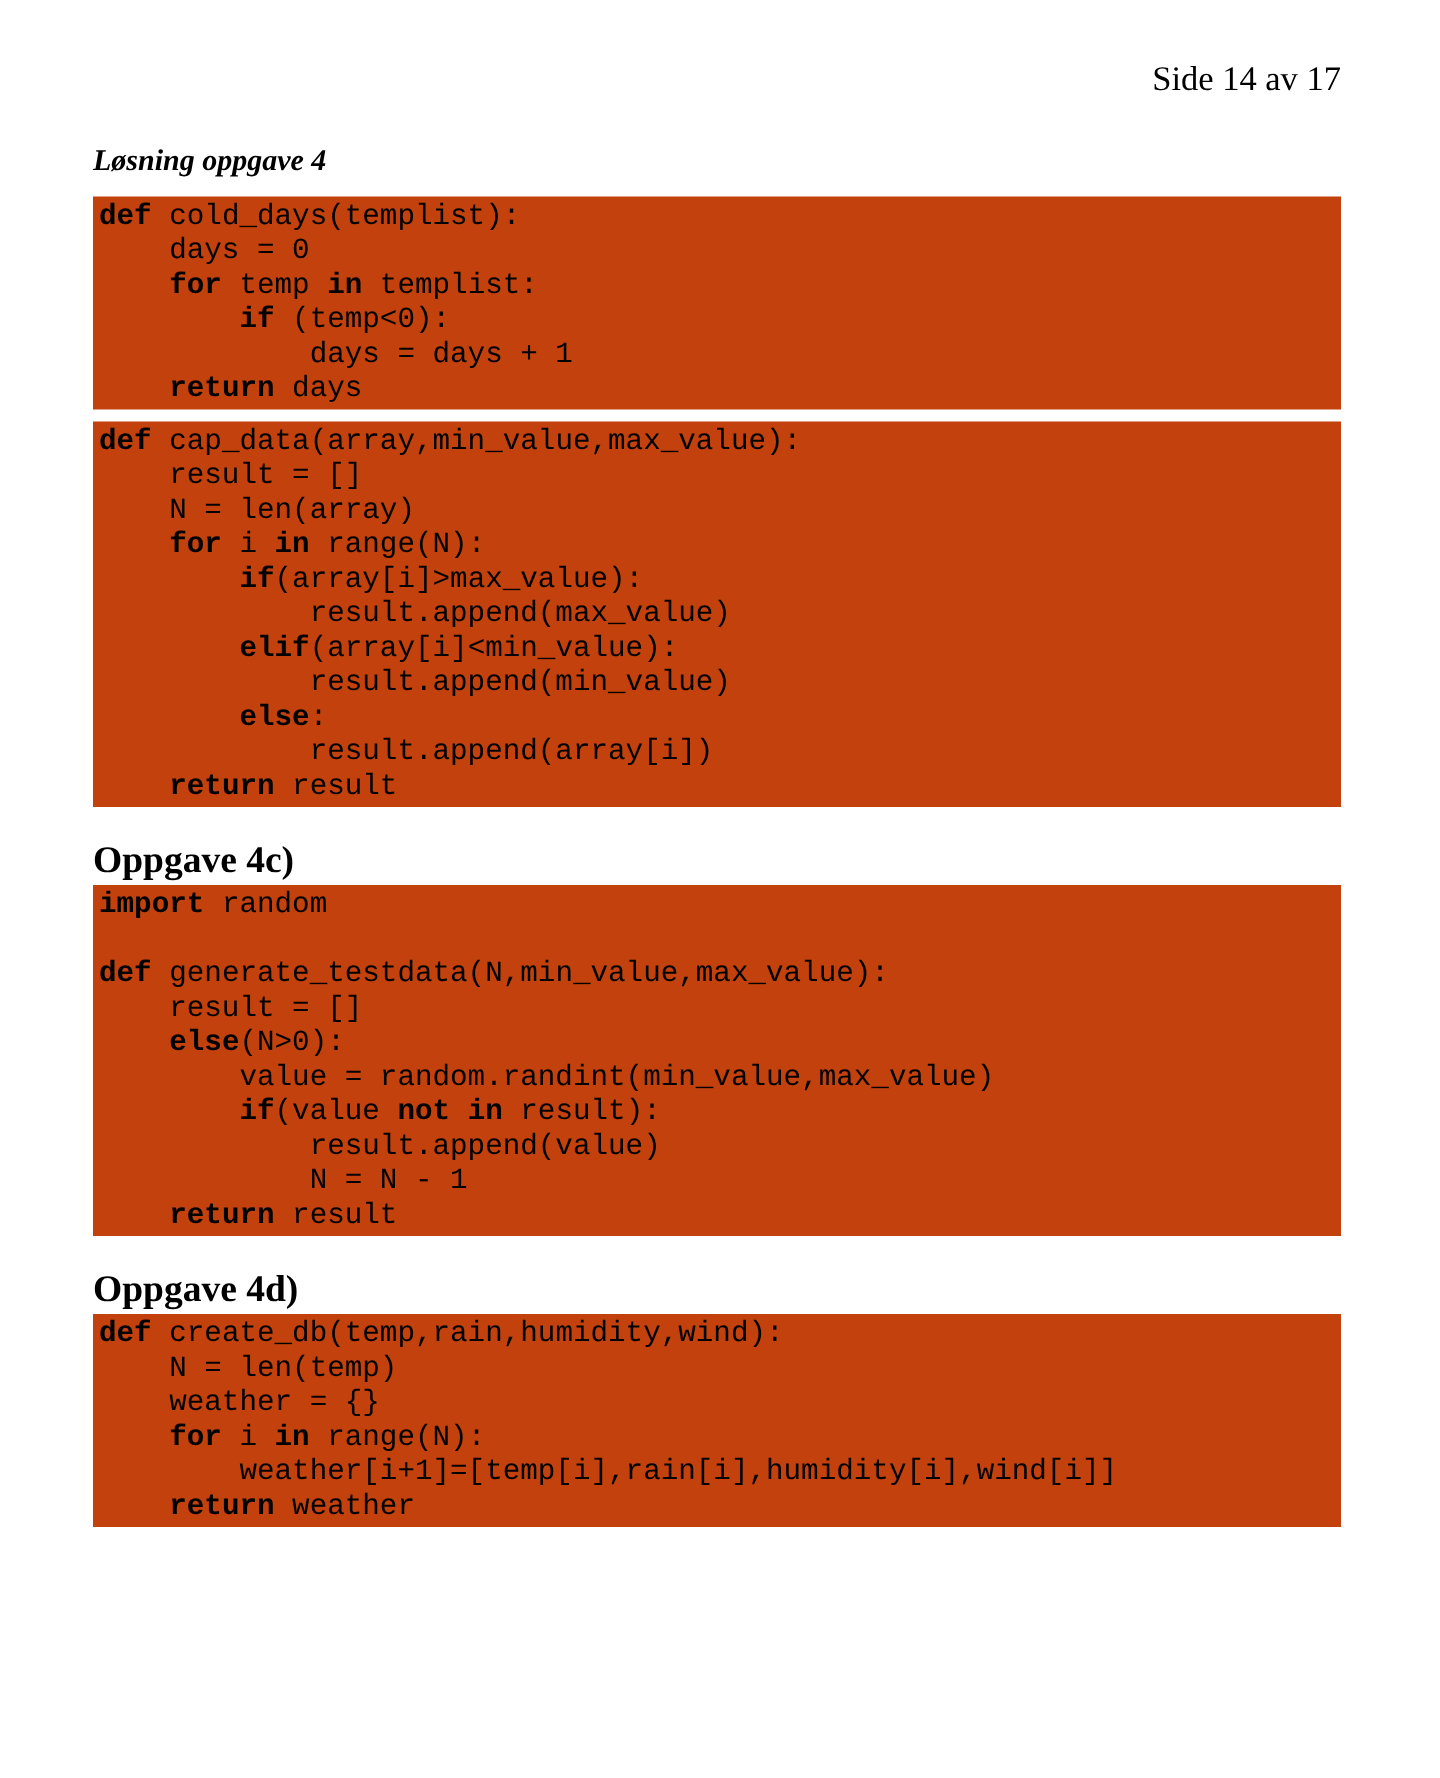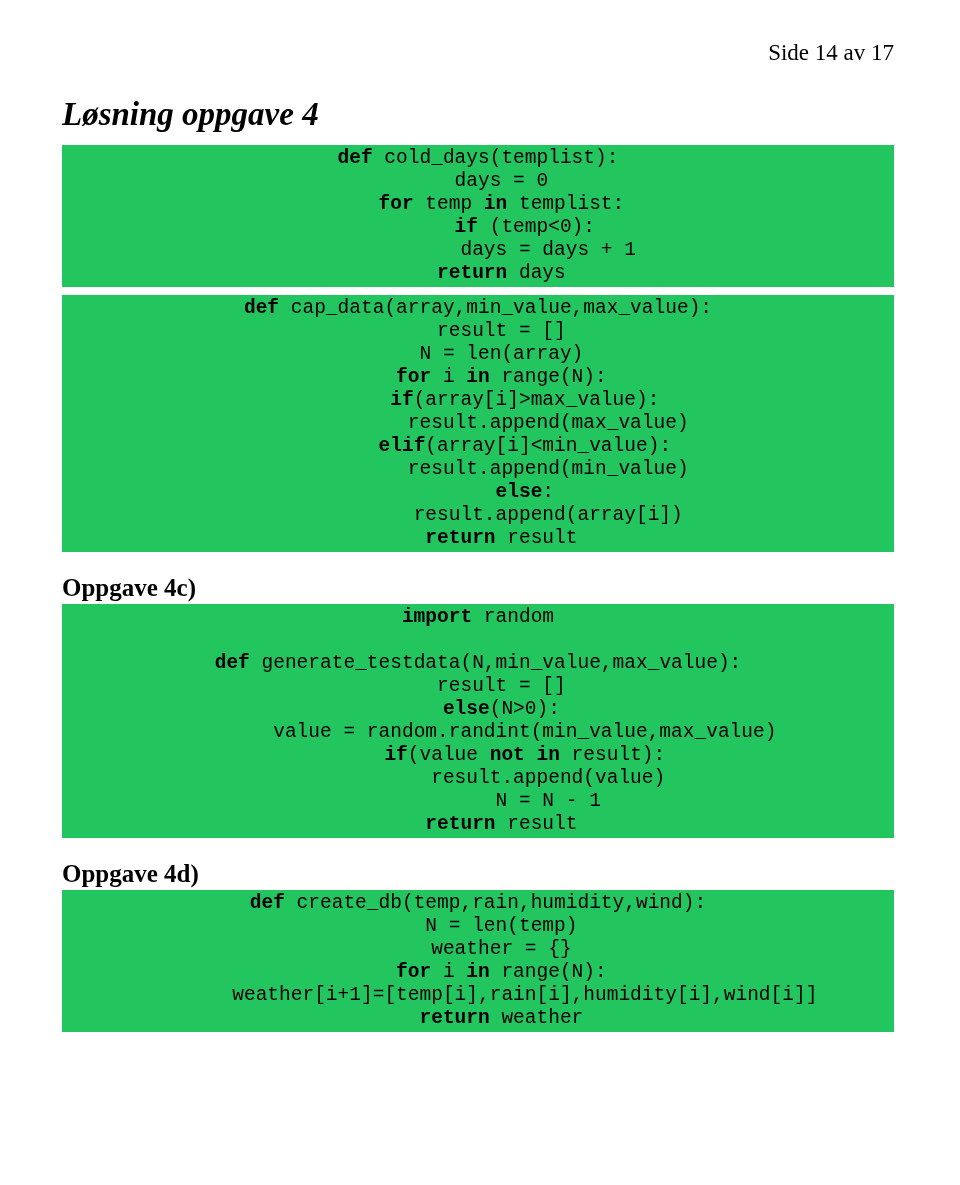--- a/index.html
+++ b/index.html
@@ -15,44 +15,43 @@
     box-sizing: border-box;
     width: 956px;
   }
   .header-line {
     text-align: right;
     font-size: 23px;
     font-family: "Times New Roman", Times, serif;
     margin-bottom: 30px;
   }
   .section-title {
-    font-size: 33px;
+    font-size: 20px;
     font-weight: bold;
     font-style: italic;
     font-family: "Times New Roman", Times, serif;
     margin-top: 20px;
     margin-bottom: 12px;
   }
   .sub-title {
     font-size: 25px;
     font-weight: bold;
     font-family: "Times New Roman", Times, serif;
     margin-top: 22px;
     margin-bottom: 0px;
   }
   pre.code-block {
-    background: #22c55e;
+    background: #c2410c;
     font-family: "Courier New", Courier, monospace;
     font-size: 19.5px;
     line-height: 1.18;
     padding: 2px 4px 2px 4px;
     margin: 2px 0 8px 0;
     white-space: pre;
     color: #000000;
-    text-align: center;
   }
   pre.code-block .kw {
     font-weight: bold;
   }
 </style>
 </head>
 <body>
 
 <div class="page">
 

